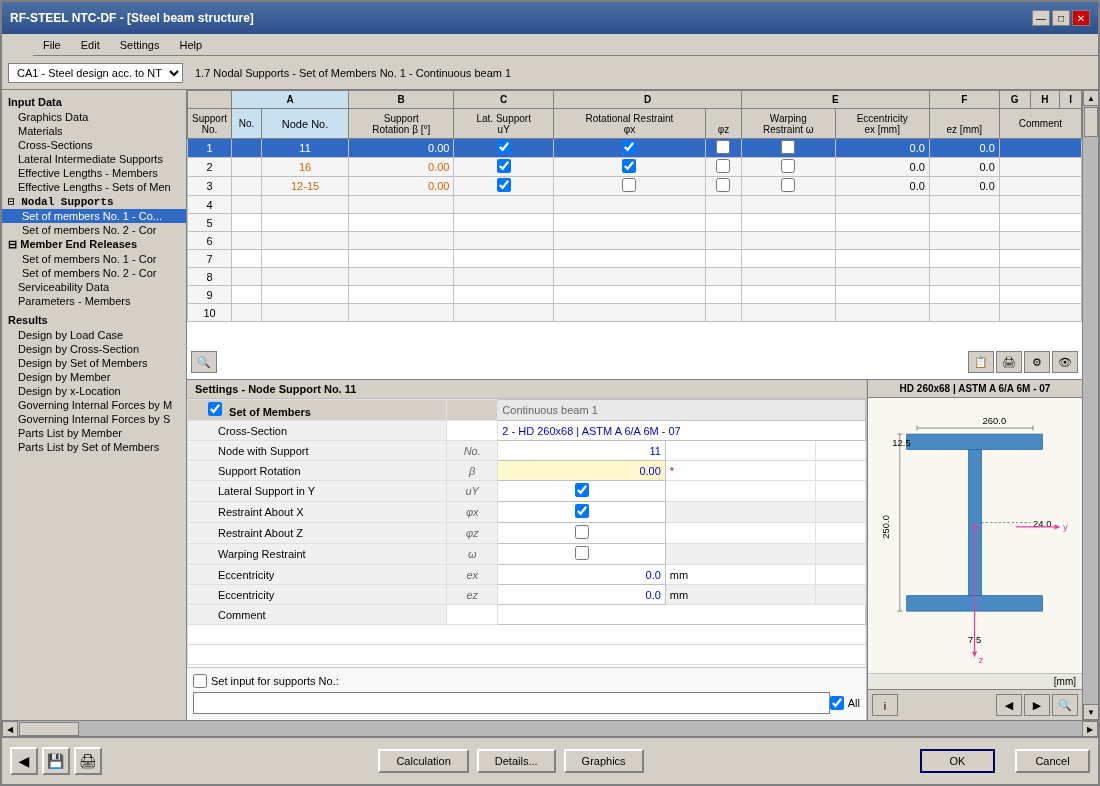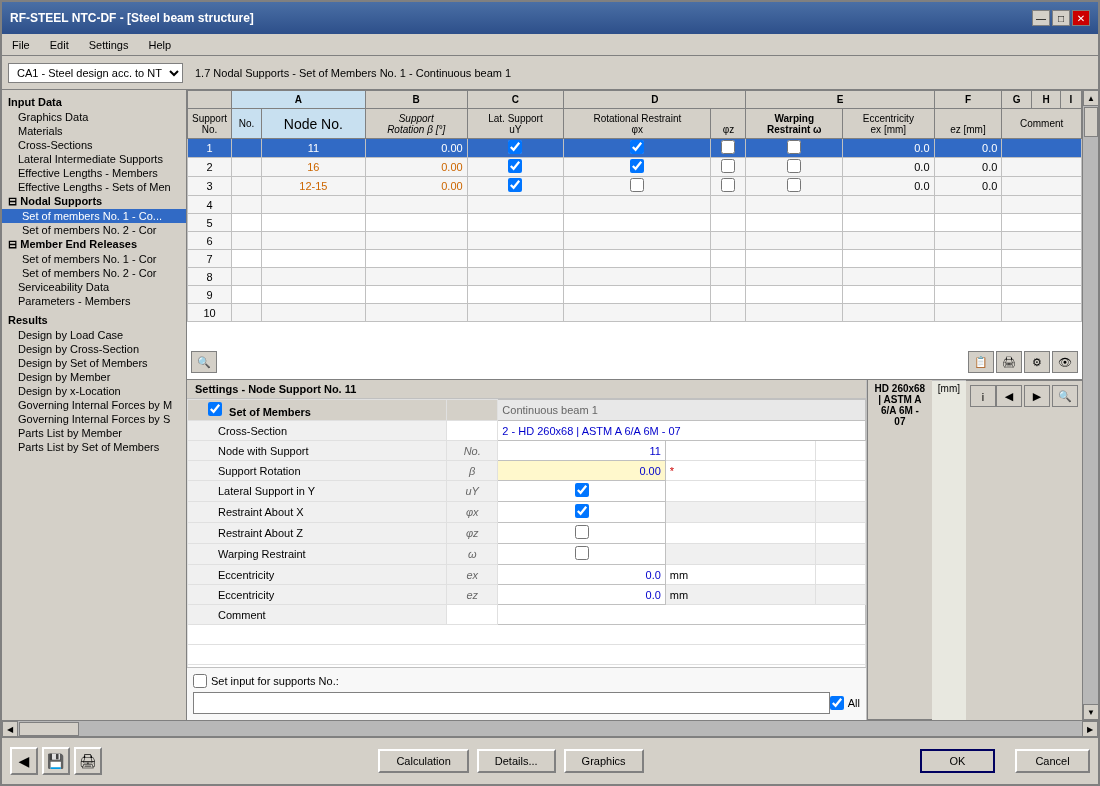--- a/index.html
+++ b/index.html
@@ -6,21 +6,21 @@
     body { background: #d4d0c8; width: 1100px; height: 786px; overflow: hidden; }
     
     .window { width: 1100px; height: 786px; background: #d4d0c8; border: 2px solid #808080; display: flex; flex-direction: column; }
     
     .title-bar { background: linear-gradient(to bottom, #4a6fa5, #2d4f8a); color: white; padding: 16px 8px; display: flex; justify-content: space-between; align-items: center; height: 24px; }
     .title-text { font-weight: bold; font-size: 12px; }
     .title-controls { display: flex; gap: 2px; }
     .title-btn { width: 18px; height: 16px; background: #d4d0c8; border: 1px solid #808080; cursor: pointer; display: flex; align-items: center; justify-content: center; font-size: 10px; color: #000; }
     .title-btn.close { background: #cc0000; color: white; }
     
-    .menu-bar { background: #d4d0c8; border-bottom: 1px solid #808080; padding: 2px 4px; display: flex; gap: 8px; height: 22px; align-items: center; }
+    .menu-bar { background: #d4d0c8; border-bottom: 1px solid #808080; padding: 2px 4px; display: flex; gap: 8px; height: 22px; align-items: center; margin-left: 31px; }
     .menu-item { padding: 2px 6px; cursor: pointer; font-size: 11px; }
     
     .toolbar { display: flex; align-items: center; gap: 4px; padding: 3px 6px; background: #d4d0c8; border-bottom: 1px solid #808080; height: 34px; }
     .ca-select { background: white; border: 1px solid #808080; padding: 2px 4px; width: 175px; font-size: 11px; }
     .breadcrumb-text { font-size: 11px; padding-left: 8px; }
     
     .main-content { display: flex; flex: 1; overflow: hidden; }
     
     .sidebar { width: 185px; background: #d4d0c8; border-right: 1px solid #808080; overflow-y: auto; padding: 4px 0; }
     .sidebar-section { padding: 2px 6px; font-weight: bold; font-size: 11px; color: #000; }
@@ -38,21 +38,21 @@
     .data-table tr:nth-child(even) td { background: #f5f5f5; }
     .tb-btn { width: 26px; height: 22px; background: #d4d0c8; border: 1px solid #808080; cursor: pointer; display: flex; align-items: center; justify-content: center; font-size: 11px; }
     
     .details-panel { display: flex; flex: 1; overflow: hidden; }
     
     .settings-table { width: 100%; border-collapse: collapse; }
     .settings-table td { padding: 2px 4px; border: 1px solid #e0e0e0; font-size: 11px; height: 20px; vertical-align: middle; }
     
     input[type=checkbox] { width: 14px; height: 14px; }
     
-    .cross-section-panel { width: 200px; background: #404040; border-left: 1px solid #808080; display: flex; }
+    .cross-section-panel { width: 200px; background: #404040; border-left: 1px solid #808080; display: flex; flex-direction: column; }
     .cs-title { background: #d4d0c8; padding: 3px 6px; font-size: 10px; font-weight: bold; text-align: center; border-bottom: 1px solid #808080; }
     .cs-drawing { flex: 1; position: relative; overflow: hidden; }
     .cs-btn { width: 26px; height: 22px; background: #d4d0c8; border: 1px solid #808080; cursor: pointer; display: flex; align-items: center; justify-content: center; font-size: 11px; }
     .bottom-input { border: 1px solid #808080; background: white; height: 20px; width: 200px; padding: 1px 4px; }
     
     .bottom-bar { background: #d4d0c8; border-top: 2px solid #808080; padding: 4px 8px; display: flex; justify-content: space-between; align-items: center; height: 48px; }
     .bottom-btns-left { display: flex; gap: 4px; }
     .bottom-btns-center { display: flex; gap: 8px; }
     .bottom-btns-right { display: flex; gap: 20px; }
     .btn { padding: 4px 16px; background: #d4d0c8; border: 2px solid #808080; border-top-color: #ffffff; border-left-color: #ffffff; cursor: pointer; font-size: 11px; min-width: 75px; }
@@ -101,21 +101,21 @@
   <div class="main-content">
 
     <div class="sidebar">
       <div class="sidebar-section">Input Data</div>
       <div class="sidebar-item">Graphics Data</div>
       <div class="sidebar-item">Materials</div>
       <div class="sidebar-item">Cross-Sections</div>
       <div class="sidebar-item">Lateral Intermediate Supports</div>
       <div class="sidebar-item">Effective Lengths - Members</div>
       <div class="sidebar-item" style="white-space:nowrap;overflow:hidden;text-overflow:ellipsis;">Effective Lengths - Sets of Men</div>
-      <div class="sidebar-item" style="padding-left:6px;font-weight:bold;">⊟ Nodal Supports</div>
+      <div class="sidebar-item" style="padding-left:6px;font-weight:bold;font-family:Liberation Mono, monospace;">⊟ Nodal Supports</div>
       <div class="sidebar-item active" style="padding-left:20px;">Set of members No. 1 - Co...</div>
       <div class="sidebar-item" style="padding-left:20px;">Set of members No. 2 - Cor</div>
       <div class="sidebar-item" style="padding-left:6px;font-weight:bold;">⊟ Member End Releases</div>
       <div class="sidebar-item" style="padding-left:20px;">Set of members No. 1 - Cor</div>
       <div class="sidebar-item" style="padding-left:20px;">Set of members No. 2 - Cor</div>
       <div class="sidebar-item">Serviceability Data</div>
       <div class="sidebar-item">Parameters - Members</div>
 
       <div class="sidebar-section" style="margin-top:4px;">Results</div>
       <div class="sidebar-item">Design by Load Case</div>
@@ -143,26 +143,26 @@
                 <th colspan="2" style="background:#d4d0c8;border:1px solid #808080;text-align:center;font-weight:bold;">D</th>
                 <th colspan="2" style="background:#d4d0c8;border:1px solid #808080;text-align:center;font-weight:bold;">E</th>
                 <th style="background:#d4d0c8;border:1px solid #808080;text-align:center;font-weight:bold;">F</th>
                 <th colspan="2" style="background:#d4d0c8;border:1px solid #808080;text-align:center;font-weight:bold;">G</th>
                 <th colspan="2" style="background:#d4d0c8;border:1px solid #808080;text-align:center;font-weight:bold;">H</th>
                 <th style="background:#d4d0c8;border:1px solid #808080;text-align:center;font-weight:bold;">I</th>
               </tr>
               <tr style="height:30px;">
                 <th style="background:#d4d0c8;border:1px solid #808080;font-size:10px;">Support No.</th>
                 <th style="background:#c8e0f0;border:1px solid #808080;font-size:10px;text-align:center;width:30px;">No.</th>
-                <th style="background:#c8e0f0;border:1px solid #808080;font-size:14px;text-align:center;">Node No.</th>
-                <th style="background:#d4d0c8;border:1px solid #808080;font-size:10px;text-align:center;font-style:italic;">Support<br>Rotation β [°]</th>
+                <th style="background:#c8e0f0;border:1px solid #808080;font-size:11px;text-align:center;">Node No.</th>
+                <th style="background:#d4d0c8;border:1px solid #808080;font-size:10px;text-align:center;">Support<br>Rotation β [°]</th>
                 <th style="background:#d4d0c8;border:1px solid #808080;font-size:10px;text-align:center;">Lat. Support<br>uY</th>
                 <th style="background:#d4d0c8;border:1px solid #808080;font-size:10px;text-align:center;">Rotational Restraint<br>φx</th>
                 <th style="background:#d4d0c8;border:1px solid #808080;font-size:10px;text-align:center;"><br>φz</th>
-                <th style="background:#d4d0c8;border:1px solid #808080;font-size:10px;text-align:center;font-weight:bold;">Warping<br>Restraint ω</th>
+                <th style="background:#d4d0c8;border:1px solid #808080;font-size:10px;text-align:center;">Warping<br>Restraint ω</th>
                 <th style="background:#d4d0c8;border:1px solid #808080;font-size:10px;text-align:center;">Eccentricity<br>ex [mm]</th>
                 <th style="background:#d4d0c8;border:1px solid #808080;font-size:10px;text-align:center;"><br>ez [mm]</th>
                 <th style="background:#d4d0c8;border:1px solid #808080;font-size:10px;text-align:center;" colspan="5">Comment</th>
               </tr>
             </thead>
             <tbody>
               <tr style="background:#dce9f5;">
                 <td class="row-num" style="background:#316ac5;color:white;text-align:center;">1</td>
                 <td style="background:#316ac5;color:white;text-align:center;"></td>
                 <td style="background:#316ac5;color:white;text-align:center;">11</td>

